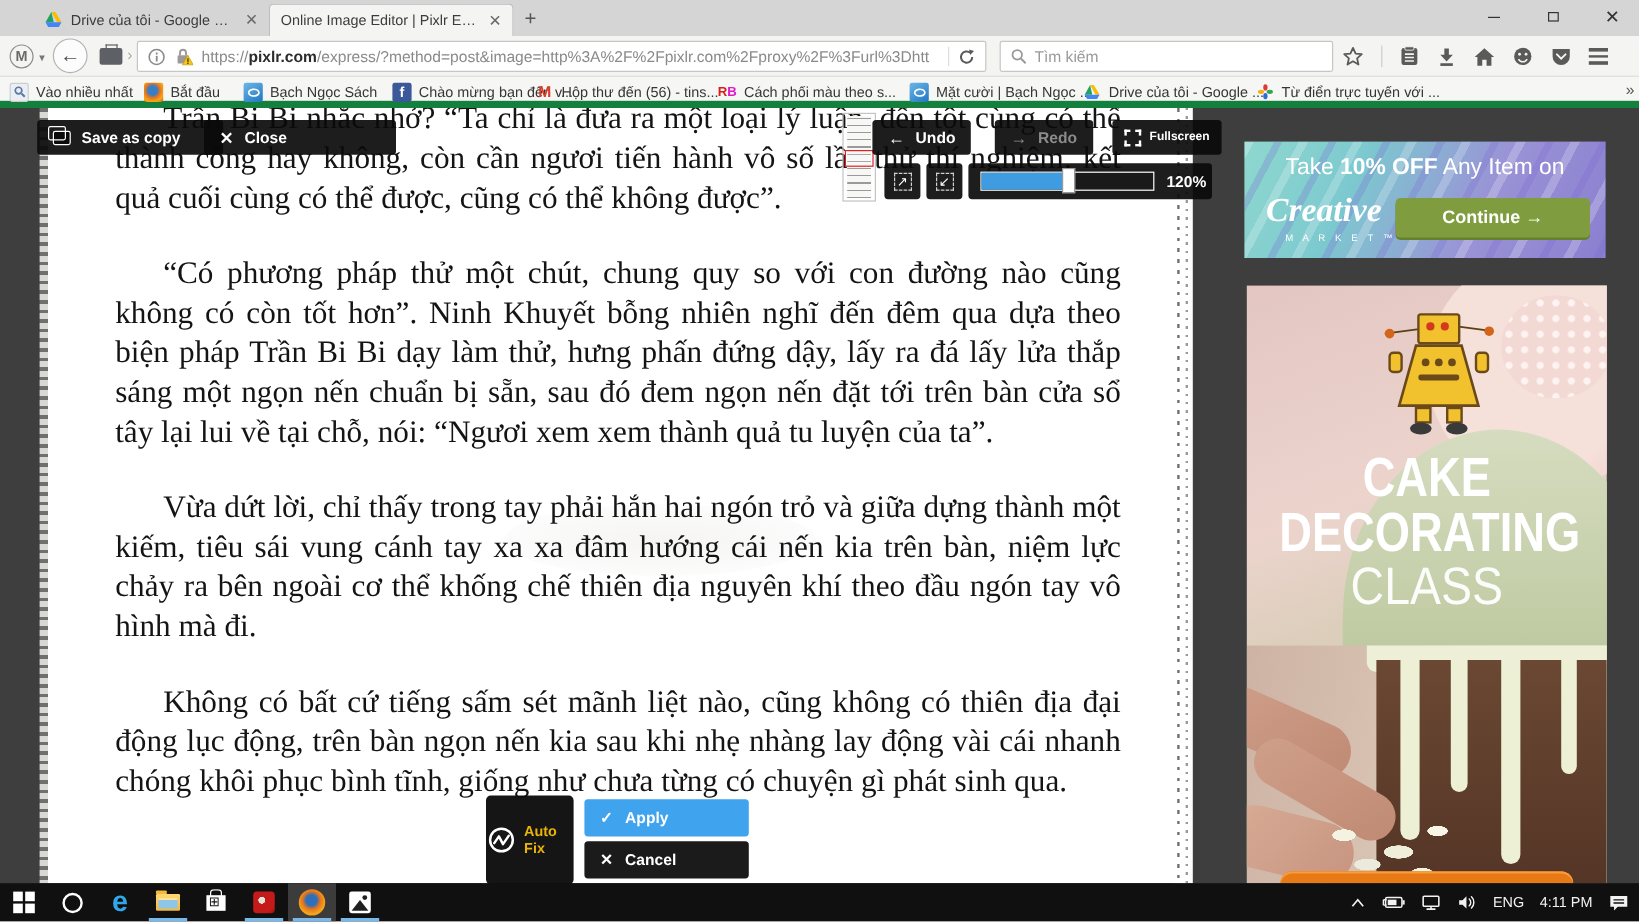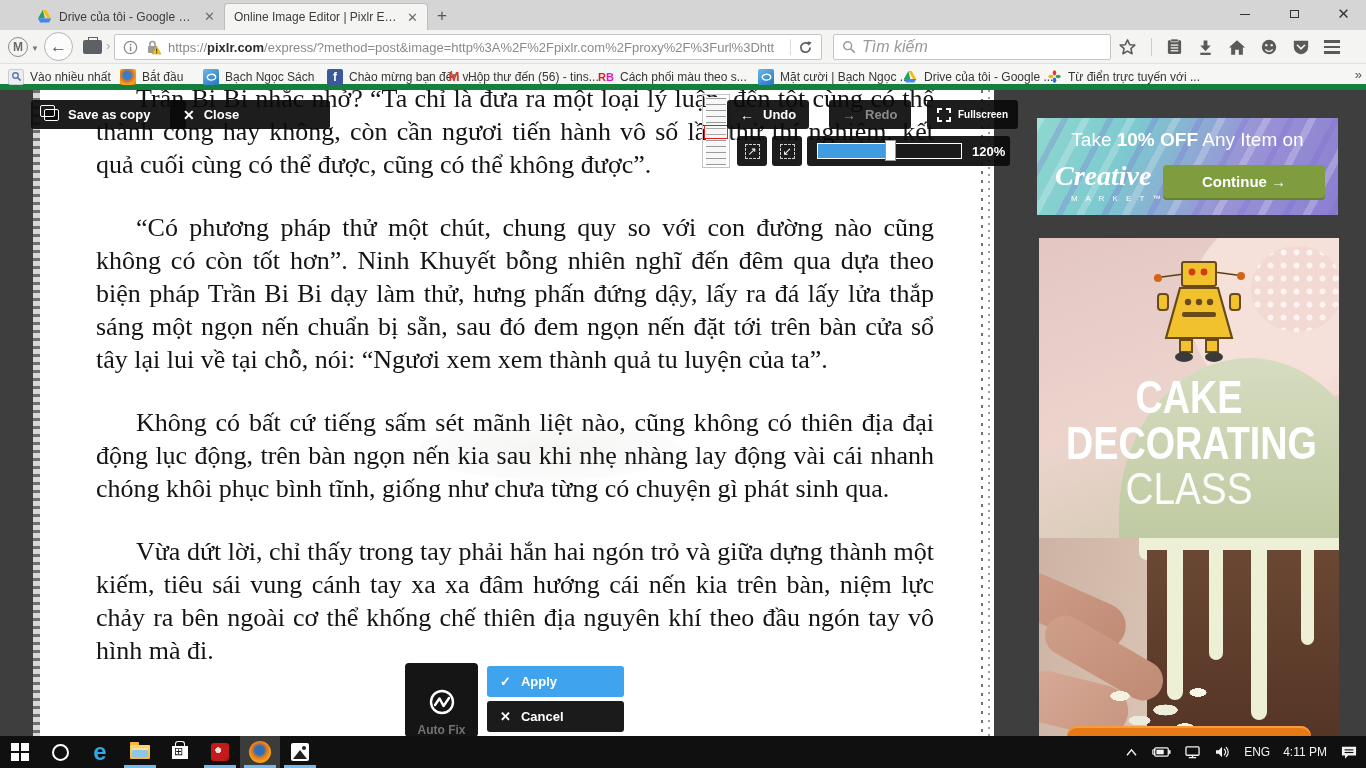--- a/index.html
+++ b/index.html
@@ -24,21 +24,21 @@
   .ext-caret { position:absolute; left:31px; top:14px; font-size:8px; color:#777; }
   .backbtn { position:absolute; left:44px; top:2px; width:29px; height:29px; border:1px solid #b3b3b3; border-radius:50%; background:#fcfcfc; color:#4e4e4e; font-size:17px; font-weight:bold; display:flex; align-items:center; justify-content:center; }
   .boxicon { position:absolute; left:83px; top:10px; width:19px; height:14px; background:#5d6166; border-radius:2px; }
   .boxicon::before { content:""; position:absolute; left:5px; top:-3px; width:8px; height:3px; border:1.5px solid #5d6166; border-bottom:none; }
   .navchev { position:absolute; left:106px; top:8px; color:#aaa; font-size:13px; }
   .urlfield { position:absolute; left:114px; top:4px; width:708px; height:26px; background:#fff; border:1px solid #c6c6c6; border-radius:2px; display:flex; align-items:center; padding:2px 8px; gap:7px; }
   .urltext { font-size:13px; color:#8a8a8a; white-space:nowrap; overflow:hidden; flex:1; }
   .urltext .domain { color:#2b2b2b; font-weight:bold; }
   .url-sep { width:1px; height:16px; background:#ddd; }
   .searchfield { position:absolute; left:833px; top:4px; width:278px; height:26px; background:#fff; border:1px solid #c6c6c6; border-radius:2px; display:flex; align-items:center; padding:0 8px; gap:6px; }
-  .searchfield input { border:none; outline:none; flex:1; font-size:16px; font-style:italic; color:#b91c1c; background:transparent; font-family:"Liberation Sans",sans-serif; }
+  .searchfield input { border:none; outline:none; flex:1; font-size:13px; color:#b91c1c; background:transparent; font-family:"Liberation Sans",sans-serif; }
   .searchfield input::placeholder { color:#9a9a9a; }
   .navicons { position:absolute; left:1118px; top:0; height:34px; display:flex; align-items:center; gap:14px; }
   .navicons svg { display:block; }
   .nav-sep { width:1px; height:18px; background:#ccc; }
   .hamburger { display:flex; flex-direction:column; gap:3px; }
   .hamburger i { width:16px; height:2.5px; background:#5a5a5a; display:block; }
 
   .bookmarksbar { position:absolute; left:0; top:64px; width:1366px; height:26px; background:#f6f6f4; border-bottom:6px solid #15803d; }
   .bm { position:absolute; top:0; height:25px; display:flex; align-items:center; gap:6px; font-size:12px; color:#363636; white-space:nowrap; }
   .bm .fav { width:16px; height:16px; display:flex; align-items:center; justify-content:center; border-radius:2px; font-weight:bold; }
@@ -82,21 +82,21 @@
   .sliderbox { position:absolute; left:807px; top:46px; width:203px; height:30px; background:rgba(10,10,10,0.92); border-radius:3px; display:flex; align-items:center; }
   .slidertrack { position:relative; margin-left:10px; width:145px; height:16px; border:1.5px solid #fff; background:#1a1a1a; }
   .sliderfill { position:absolute; left:0; top:0; height:100%; width:50%; background:#3f9ce0; }
   .sliderhandle { position:absolute; left:47%; top:-4px; width:11px; height:21px; background:#fff; border:1px solid #999; }
   .zoomlabel { margin-left:10px; color:#fff; font-size:13px; font-weight:bold; }
   .thumbnav { position:absolute; left:702px; top:4px; width:28px; height:74px; background:#f7f7f5; border:1px solid #c4c4c4; padding:2px 3px;
     background-image:repeating-linear-gradient(180deg,transparent 0 3px,#9a9a9a 3px 4px,transparent 4px 6px); background-clip:content-box; }
   .thumbview { position:absolute; left:1px; top:30px; width:24px; height:14px; border:1.5px solid #e01e1e; background:rgba(255,255,255,0.15); }
 
   .autofix { position:absolute; left:405px; top:573px; width:73px; height:74px; background:rgba(8,8,8,0.95); border-radius:4px;
-    display:flex; flex-direction:column; align-items:center; justify-content:flex-end; gap:6px; color:#737373; }
+    display:flex; flex-direction:row; align-items:center; justify-content:flex-start; gap:6px; color:#eab308; }
   .autofix .label { font-size:12px; font-weight:bold; }
   .applybtn { position:absolute; left:487px; top:576px; width:137px; height:31px; background:#3fa3ee; border-radius:3px;
     display:flex; align-items:center; gap:10px; padding:0 13px; color:#fff; font-size:13px; font-weight:bold; }
   .cancelbtn { position:absolute; left:487px; top:611px; width:137px; height:31px; background:rgba(10,10,10,0.93); border-radius:3px;
     display:flex; align-items:center; gap:10px; padding:0 13px; color:#fff; font-size:13px; font-weight:bold; }
 
   
   .ad-cm { position:absolute; left:1037px; top:118px; width:301px; height:97px; overflow:hidden; cursor:pointer;
     background:linear-gradient(115deg,#8fd8cf 0%,#7cc9cf 30%,#9a93d6 65%,#8a7fd0 100%); }
   .ad-cm::before { content:""; position:absolute; inset:0;
@@ -334,22 +334,22 @@
     <div class="bm-overflow">»</div>
   </div>
 
   <div class="editor">
     <div class="edge-left"></div>
     <div class="page">
       <div class="doc-smudge"></div>
       <div class="doc">
         <p>Trần Bi Bi nhắc nhở? “Ta chỉ là đưa ra một loại lý luận, đến tột cùng có thể thành công hay không, còn cần ngươi tiến hành vô số lần thử thí nghiệm, kết quả cuối cùng có thể được, cũng có thể không được”.</p>
         <p>“Có phương pháp thử một chút, chung quy so với con đường nào cũng không có còn tốt hơn”. Ninh Khuyết bỗng nhiên nghĩ đến đêm qua dựa theo biện pháp Trần Bi Bi dạy làm thử, hưng phấn đứng dậy, lấy ra đá lấy lửa thắp sáng một ngọn nến chuẩn bị sẵn, sau đó đem ngọn nến đặt tới trên bàn cửa sổ tây lại lui về tại chỗ, nói: “Ngươi xem xem thành quả tu luyện của ta”.</p>
+        <p>Vừa dứt lời, chỉ thấy trong tay phải hắn hai ngón trỏ và giữa dựng thành một kiếm, tiêu sái vung cánh tay xa xa đâm hướng cái nến kia trên bàn, niệm lực chảy ra bên ngoài cơ thể khống chế thiên địa nguyên khí theo đầu ngón tay vô hình mà đi.</p>
         <p>Không có bất cứ tiếng sấm sét mãnh liệt nào, cũng không có thiên địa đại động lục động, trên bàn ngọn nến kia sau khi nhẹ nhàng lay động vài cái nhanh chóng khôi phục bình tĩnh, giống như chưa từng có chuyện gì phát sinh qua.</p>
-        <p>Vừa dứt lời, chỉ thấy trong tay phải hắn hai ngón trỏ và giữa dựng thành một kiếm, tiêu sái vung cánh tay xa xa đâm hướng cái nến kia trên bàn, niệm lực chảy ra bên ngoài cơ thể khống chế thiên địa nguyên khí theo đầu ngón tay vô hình mà đi.</p>
       </div>
     </div>
     <div class="edge-right"></div>
 
     <div class="tbtn" style="left:8px; top:10px; width:155px;margin-left:23px;">
       <span class="saveicon"></span>
       <span>Save as copy</span>
     </div>
     <div class="tbtn" style="left:170px; top:10px; width:160px; justify-content:flex-start;">
       <span class="gicon">✕</span>

